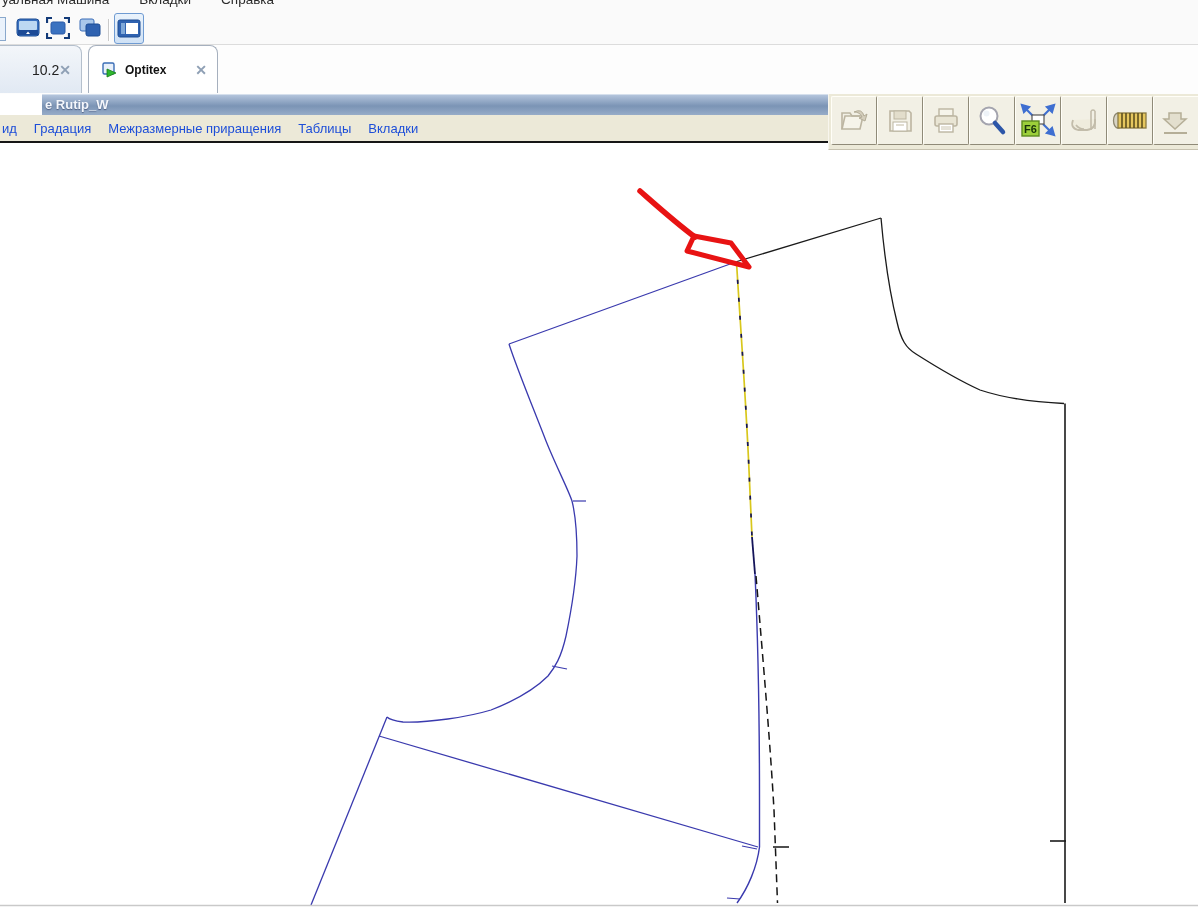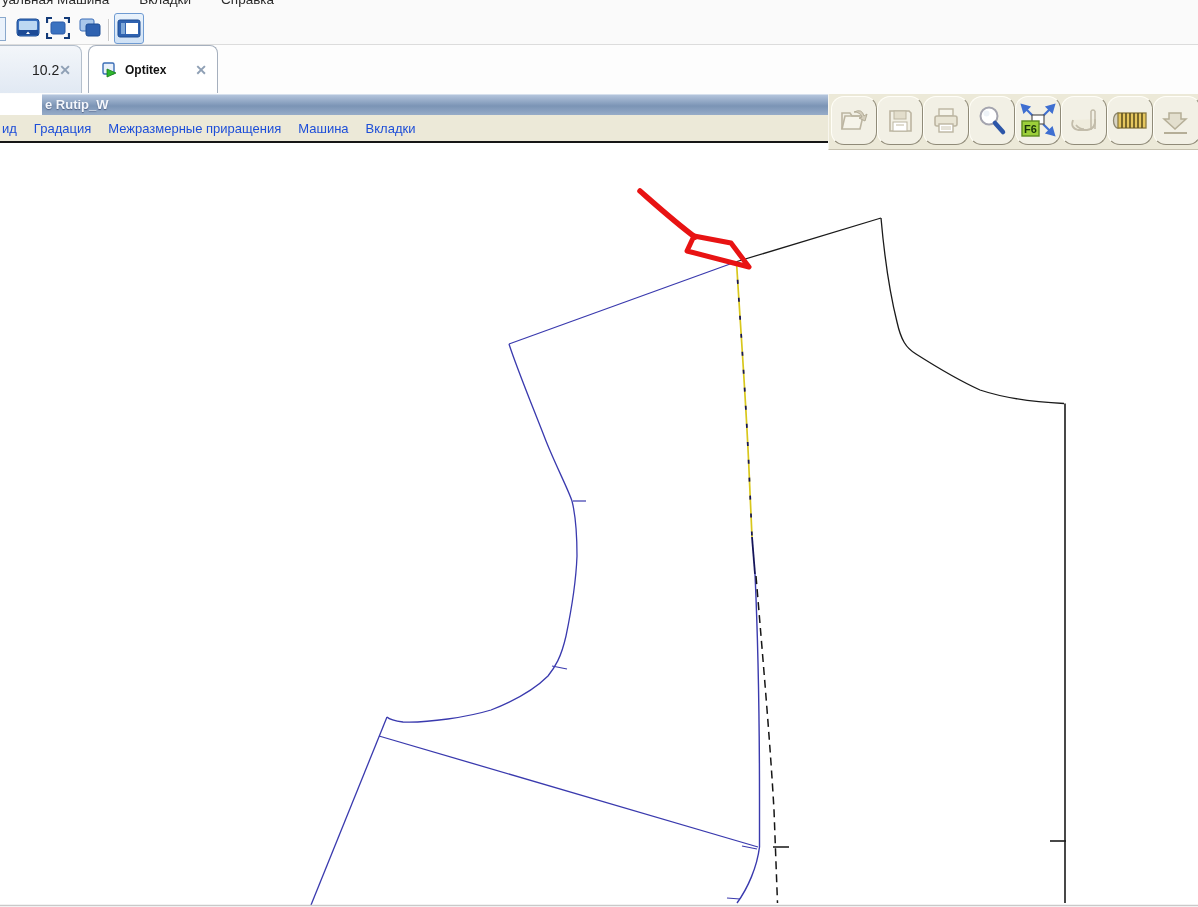--- a/index.html
+++ b/index.html
@@ -48,21 +48,21 @@
     background:#ece9d8;border-bottom:2px solid #161616;box-sizing:content-box;
     display:flex;align-items:center;gap:17px;padding-left:2px;
     font-size:13px;color:#1d4ed8;white-space:nowrap;}
   .menu-item{cursor:default;}
 
   
   #toolbar-panel{position:absolute;left:828px;top:94px;width:370px;height:56px;z-index:2;
     background:#ece9d8;border-bottom:1px solid #c7c2b0;border-left:1px solid #f8f6ee;
     overflow:hidden;box-sizing:border-box;}
   .tb-btn{position:absolute;top:2px;width:44px;height:47px;background:#f2f0e5;
-    border:1px solid;border-color:#fffef7 #8f8a78 #8f8a78 #fffef7;border-radius:13px;
+    border:1px solid;border-color:#fffef7 #8f8a78 #8f8a78 #fffef7;border-radius:2px;
     display:flex;align-items:center;justify-content:center;}
 
   
 </style>
 </head>
 <body>
 
 <svg id="pattern-svg" viewBox="0 0 1198 907" xmlns="http://www.w3.org/2000/svg">
     <path d="M509,344 L737,261.5" stroke="#3a3aae" stroke-width="1.3" fill="none"></path>
     <path d="M737,261.5 L881,218" stroke="#1a1a1a" stroke-width="1.3" fill="none"></path>
@@ -147,21 +147,21 @@
 </div>
 
 <div id="title-bar">
   <span>e Rutip_W</span>
 </div>
 
 <div id="menu-bar">
   <span class="menu-item">ид</span>
   <span class="menu-item">Градация</span>
   <span class="menu-item">Межразмерные приращения</span>
-  <span class="menu-item">Машина</span>
+  <span class="menu-item">Таблицы</span>
   <span class="menu-item">Вкладки</span>
 </div>
 
 <div id="toolbar-panel">
 
   <div class="tb-btn" style="left:2px">
     <svg width="36" height="36" viewBox="0 0 36 36">
       <path d="M6,26 L9,13 H27 L24,26 Z" fill="#f6f4ea" stroke="#bcb5a1" stroke-width="1.6"></path>
       <path d="M6,26 V10 H14 l2,3 h8" fill="none" stroke="#bcb5a1" stroke-width="1.6"></path>
       <path d="M18,9 q8,-4 10,4 l3,-2 -2,7 -6,-3 3,-1 q-2,-5 -8,-5 Z" fill="#d4cebc" stroke="#b2ab96" stroke-width="1"></path>

